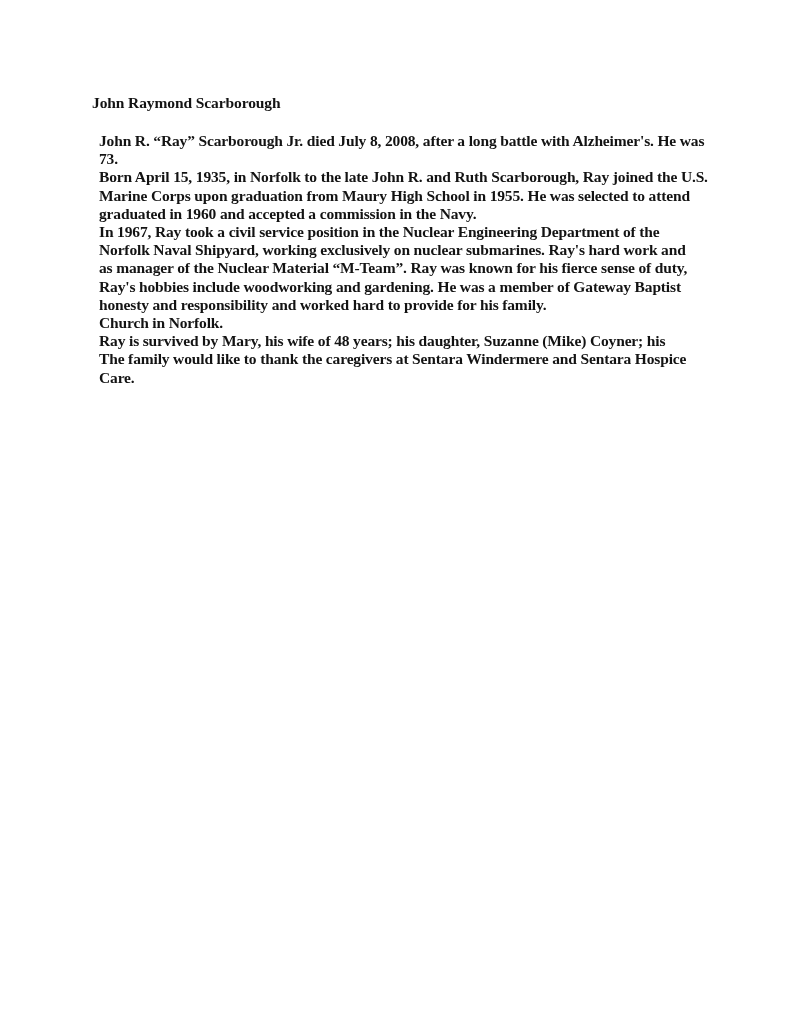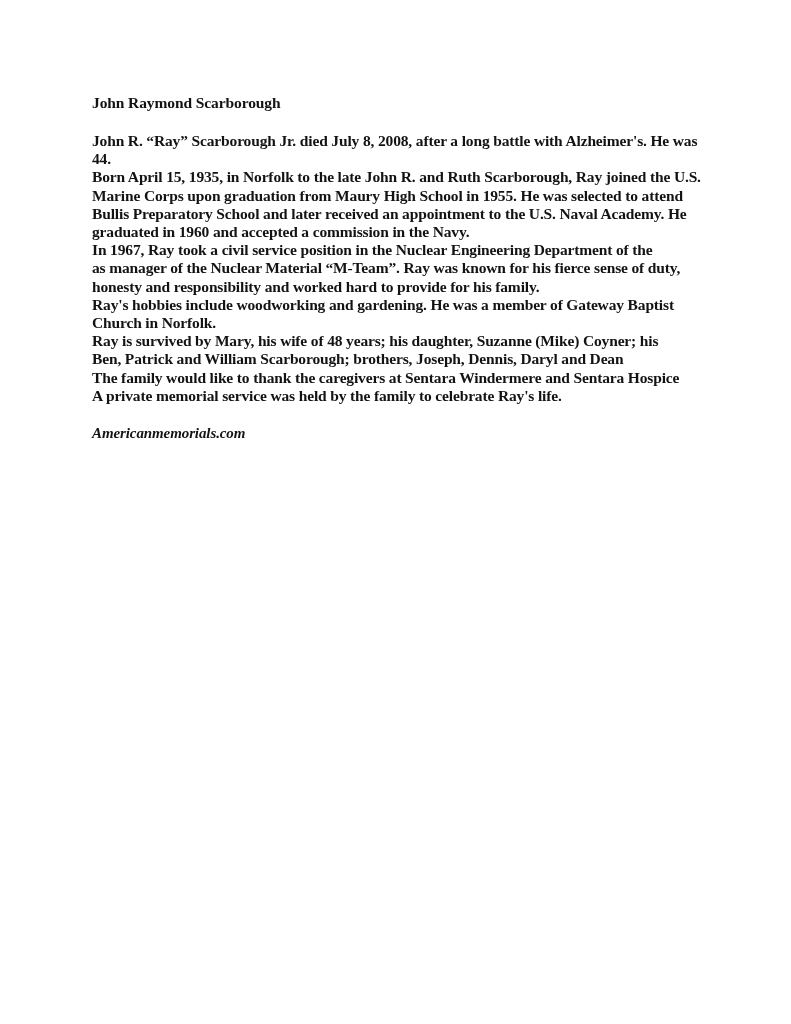--- a/index.html
+++ b/index.html
@@ -26,21 +26,21 @@
   }
   .doc-title {
     font-size: 15.5px;
     font-weight: bold;
     line-height: 18px;
     margin: 0 0 20px 0;
     white-space: nowrap;
     letter-spacing: -0.1px;
   }
   .body-lines {
-    margin: 0;
+    margin: 7px;
     font-family: Liberation Serif, serif;
   }
   .line {
     font-size: 15.5px;
     font-weight: bold;
     line-height: 18.2px;
     white-space: nowrap;
     letter-spacing: -0.15px;
   }
   .doc-footer {
@@ -54,30 +54,28 @@
   }
 </style>
 </head>
 <body>
 
 <div class="page">
   <div class="content">
     <div class="doc-title">John Raymond Scarborough</div>
     <div class="body-lines">
         <div class="line">John R. “Ray” Scarborough Jr. died July 8, 2008, after a long battle with Alzheimer's. He was</div>
-        <div class="line">44.</div>
+        <div class="line">73.</div>
         <div class="line">Born April 15, 1935, in Norfolk to the late John R. and Ruth Scarborough, Ray joined the U.S.</div>
         <div class="line">Marine Corps upon graduation from Maury High School in 1955. He was selected to attend</div>
-        <div class="line">Bullis Preparatory School and later received an appointment to the U.S. Naval Academy. He</div>
         <div class="line">graduated in 1960 and accepted a commission in the Navy.</div>
         <div class="line">In 1967, Ray took a civil service position in the Nuclear Engineering Department of the</div>
+        <div class="line">Norfolk Naval Shipyard, working exclusively on nuclear submarines. Ray's hard work and</div>
         <div class="line">as manager of the Nuclear Material “M-Team”. Ray was known for his fierce sense of duty,</div>
+        <div class="line">Ray's hobbies include woodworking and gardening. He was a member of Gateway Baptist</div>
         <div class="line">honesty and responsibility and worked hard to provide for his family.</div>
-        <div class="line">Ray's hobbies include woodworking and gardening. He was a member of Gateway Baptist</div>
         <div class="line">Church in Norfolk.</div>
         <div class="line">Ray is survived by Mary, his wife of 48 years; his daughter, Suzanne (Mike) Coyner; his</div>
-        <div class="line">Ben, Patrick and William Scarborough; brothers, Joseph, Dennis, Daryl and Dean</div>
         <div class="line">The family would like to thank the caregivers at Sentara Windermere and Sentara Hospice</div>
-        <div class="line">A private memorial service was held by the family to celebrate Ray's life.</div>
+        <div class="line">Care.</div>
       </div>
-    <div class="doc-footer">Americanmemorials.com</div>
   </div>
 </div>
 
 </body></html>

